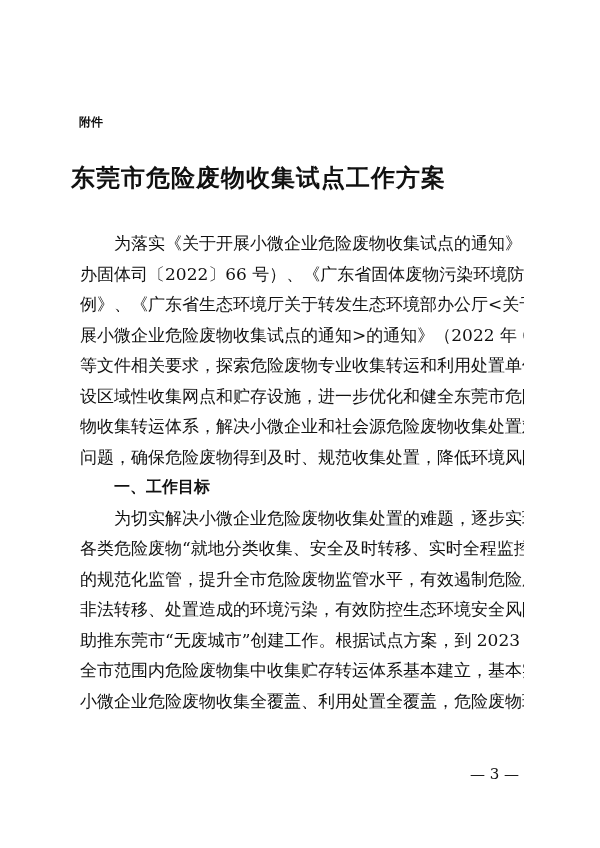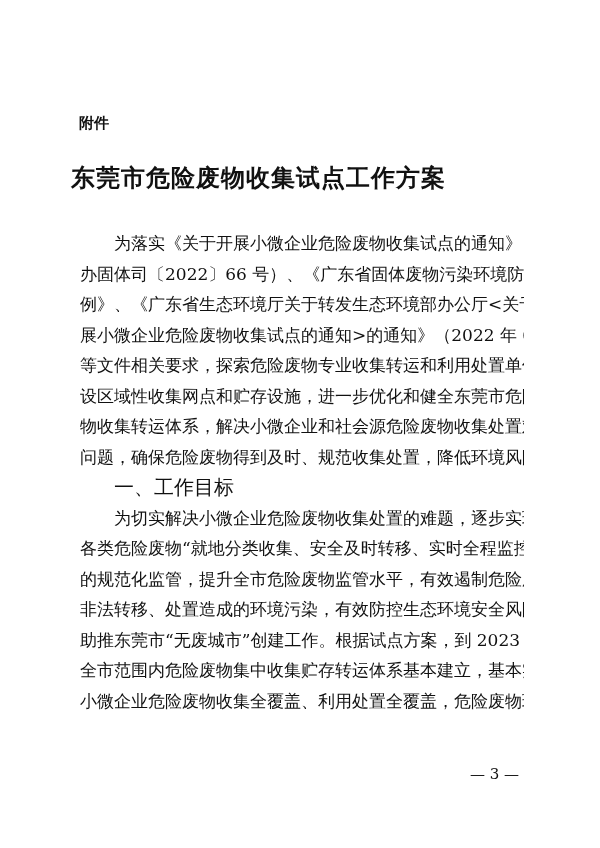--- a/index.html
+++ b/index.html
@@ -2,37 +2,37 @@
 <html><head>
 <meta charset="utf-8">
 <style>
   html, body { margin: 0; padding: 0; background: #ffffff; }
   body {
     width: 600px; height: 848px; position: relative; overflow: hidden;
     color: #111; font-family: "DejaVu Serif", "Liberation Serif", serif;
   }
   .attach {
     position: absolute; left: 79px; top: 114px;
-    font-family: "DejaVu Sans", sans-serif; font-weight: bold; font-size: 15px;
+    font-family: "DejaVu Sans", sans-serif; font-weight: bold; font-size: 12px;
   }
   .title {
     position: absolute; left: 0; width: 504px; top: 162px; text-align: center;
     font-size: 24px; font-weight: bold; letter-spacing: 1px; padding-left: 13px; box-sizing: border-box;
   }
   .body {
     position: absolute; left: 80px; width: 444px; top: 228px;
   }
   .line {
     height: 30.5px; line-height: 30.5px; font-size: 17px; white-space: nowrap;
     text-align: justify; text-align-last: justify; overflow: hidden;
   }
   .line.last { text-align-last: left; }
   .indent { padding-left: 34px; }
   .heading {
-    font-family: "DejaVu Sans", sans-serif; font-weight: normal; font-size: 20px;
+    font-family: "DejaVu Sans", sans-serif; font-weight: bold; font-size: 16px;
     padding-left: 34px; text-align-last: left;
   }
   .pageno {
     position: absolute; left: 470px; top: 765px; font-size: 15px;
     font-family: "DejaVu Serif", serif;
   }
 </style>
 </head>
 <body>
 

